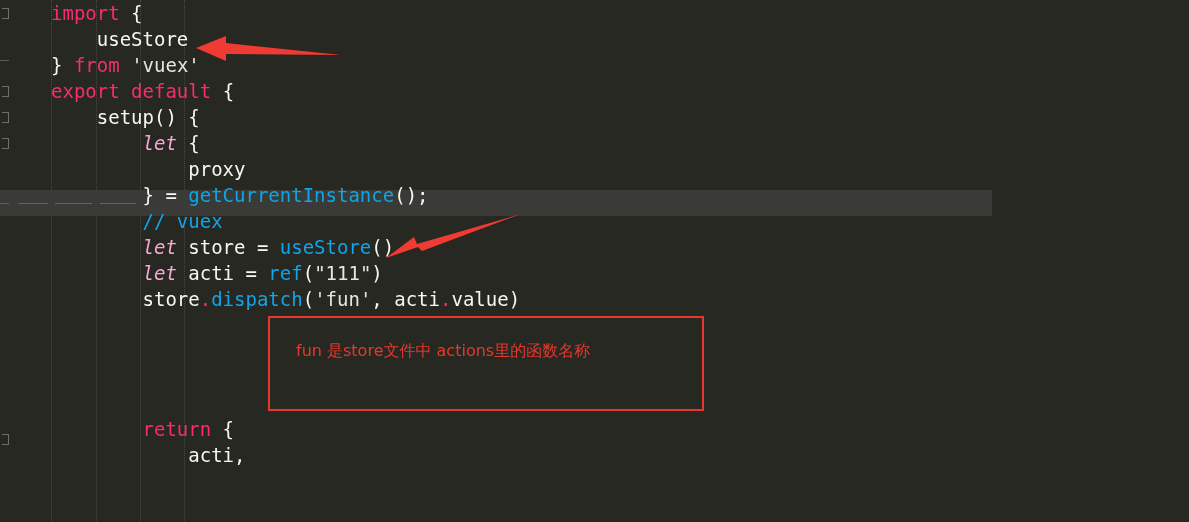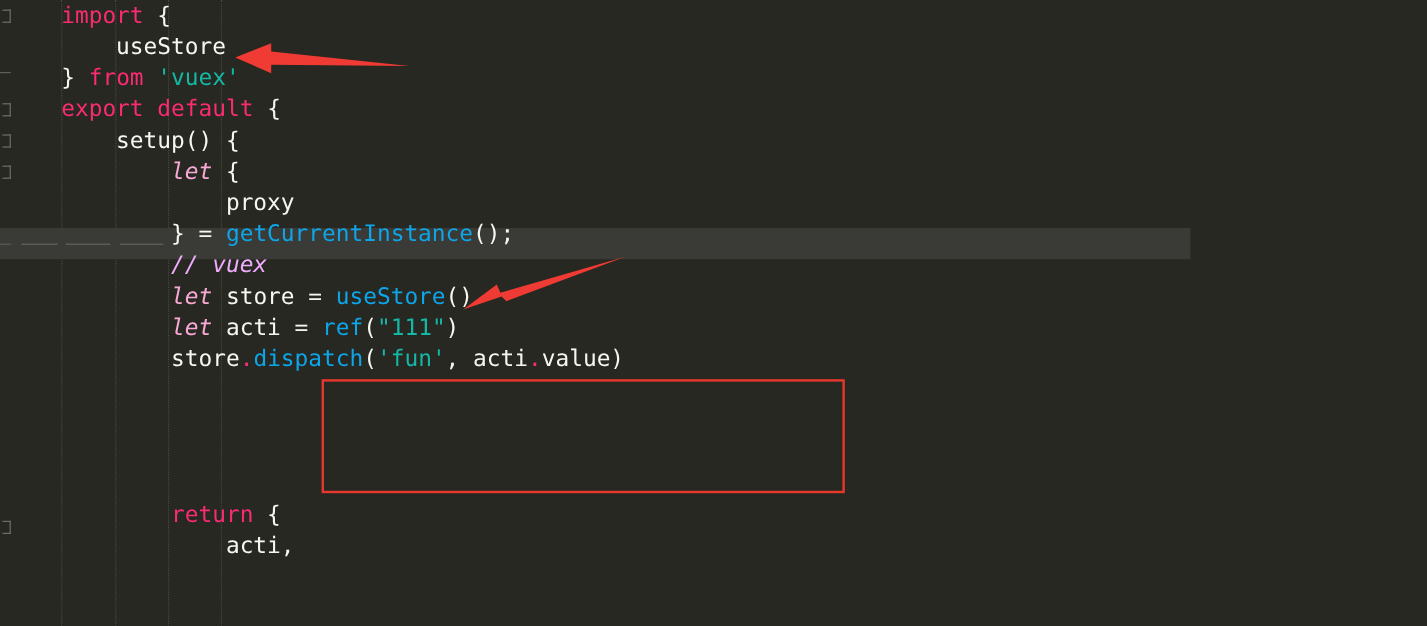--- a/index.html
+++ b/index.html
@@ -80,25 +80,25 @@
   }
   .line {
     height: 26px;
     line-height: 26px;
     padding-left: 0;
     white-space: pre;
   }
 
   .tok-kw      { color: #f92b72; }
   .tok-let     { color: #f9a8d4; font-style: italic; }
-  .tok-str     { color: #14b8a6; }
+  .tok-str     { color: #e5e5e5; }
   .tok-fn      { color: #0ea5e9; }
   .tok-punct   { color: #f7f7f2; }
   .tok-dot     { color: #f92b72; }
-  .tok-comment { color: #f0abfc; font-style: italic; }
+  .tok-comment { color: #0ea5e9; }
   .tok-plain   { color: #f7f7f2; }
 
   
   .annot-box {
     position: absolute;
     left: 268px;
     top: 316px;
     width: 436px;
     height: 95px;
     border: 2px solid #e8372c;
@@ -145,20 +145,21 @@
     <div class="fold-marker" style="top:112px;"></div>
     <div class="fold-marker" style="top:138px;"></div>
     <div class="fold-dash" style="top:60px;"></div>
     <div class="fold-dash" style="top:203px;"></div>
     <div class="fold-marker" style="top:434px;"></div>
   </div>
 
   <div class="code" id="code-layer"><div class="line" style="padding-left: 51px;"><span class="tok-kw">import</span><span class="tok-plain"> </span><span class="tok-punct">{</span></div><div class="line" style="padding-left: 51px;"><span class="tok-plain">    useStore</span></div><div class="line" style="padding-left: 51px;"><span class="tok-punct">}</span><span class="tok-plain"> </span><span class="tok-kw">from</span><span class="tok-plain"> </span><span class="tok-str">'vuex'</span></div><div class="line" style="padding-left: 51px;"><span class="tok-kw">export</span><span class="tok-plain"> </span><span class="tok-kw">default</span><span class="tok-plain"> </span><span class="tok-punct">{</span></div><div class="line" style="padding-left: 51px;"><span class="tok-plain">    setup() {</span></div><div class="line" style="padding-left: 51px;"><span class="tok-plain">        </span><span class="tok-let">let</span><span class="tok-plain"> {</span></div><div class="line" style="padding-left: 51px;"><span class="tok-plain">            proxy</span></div><div class="line" style="padding-left: 51px;"><span class="tok-plain">        } = </span><span class="tok-fn">getCurrentInstance</span><span class="tok-plain">();</span></div><div class="line" style="padding-left: 51px;"><span class="tok-comment">        // vuex</span></div><div class="line" style="padding-left: 51px;"><span class="tok-plain">        </span><span class="tok-let">let</span><span class="tok-plain"> store = </span><span class="tok-fn">useStore</span><span class="tok-plain">()</span></div><div class="line" style="padding-left: 51px;"><span class="tok-plain">        </span><span class="tok-let">let</span><span class="tok-plain"> acti = </span><span class="tok-fn">ref</span><span class="tok-plain">(</span><span class="tok-str">"111"</span><span class="tok-plain">)</span></div><div class="line" style="padding-left: 51px;"><span class="tok-plain">        store</span><span class="tok-dot">.</span><span class="tok-fn">dispatch</span><span class="tok-plain">(</span><span class="tok-str">'fun'</span><span class="tok-plain">, acti</span><span class="tok-dot">.</span><span class="tok-plain">value)</span></div><div class="line" style="padding-left: 51px;">&nbsp;</div><div class="line" style="padding-left: 51px;">&nbsp;</div><div class="line" style="padding-left: 51px;">&nbsp;</div><div class="line" style="padding-left: 51px;">&nbsp;</div><div class="line" style="padding-left: 51px;"><span class="tok-plain">        </span><span class="tok-kw">return</span><span class="tok-plain"> {</span></div><div class="line" style="padding-left: 51px;"><span class="tok-plain">            acti,</span></div><div class="line" style="padding-left: 51px;">&nbsp;</div></div>
 
   <div class="annot-box"></div>
+  <div class="annot-text">fun 是store文件中 actions里的函数名称</div>
 
   <svg class="arrow-svg" style="left:196px; top:28px;" width="145" height="36" viewBox="0 0 145 36">
     <polygon points="0,20 30,8 30,15 145,27 30,26 30,33" fill="#ef3b33"></polygon>
   </svg>
 
   <svg class="arrow-svg" style="left:386px; top:214px;" width="135" height="45" viewBox="0 0 135 45">
     <polygon points="0,44 28,23 31,30 135,0 36,37 32,33" fill="#ef3b33"></polygon>
   </svg>
 
 </div>

